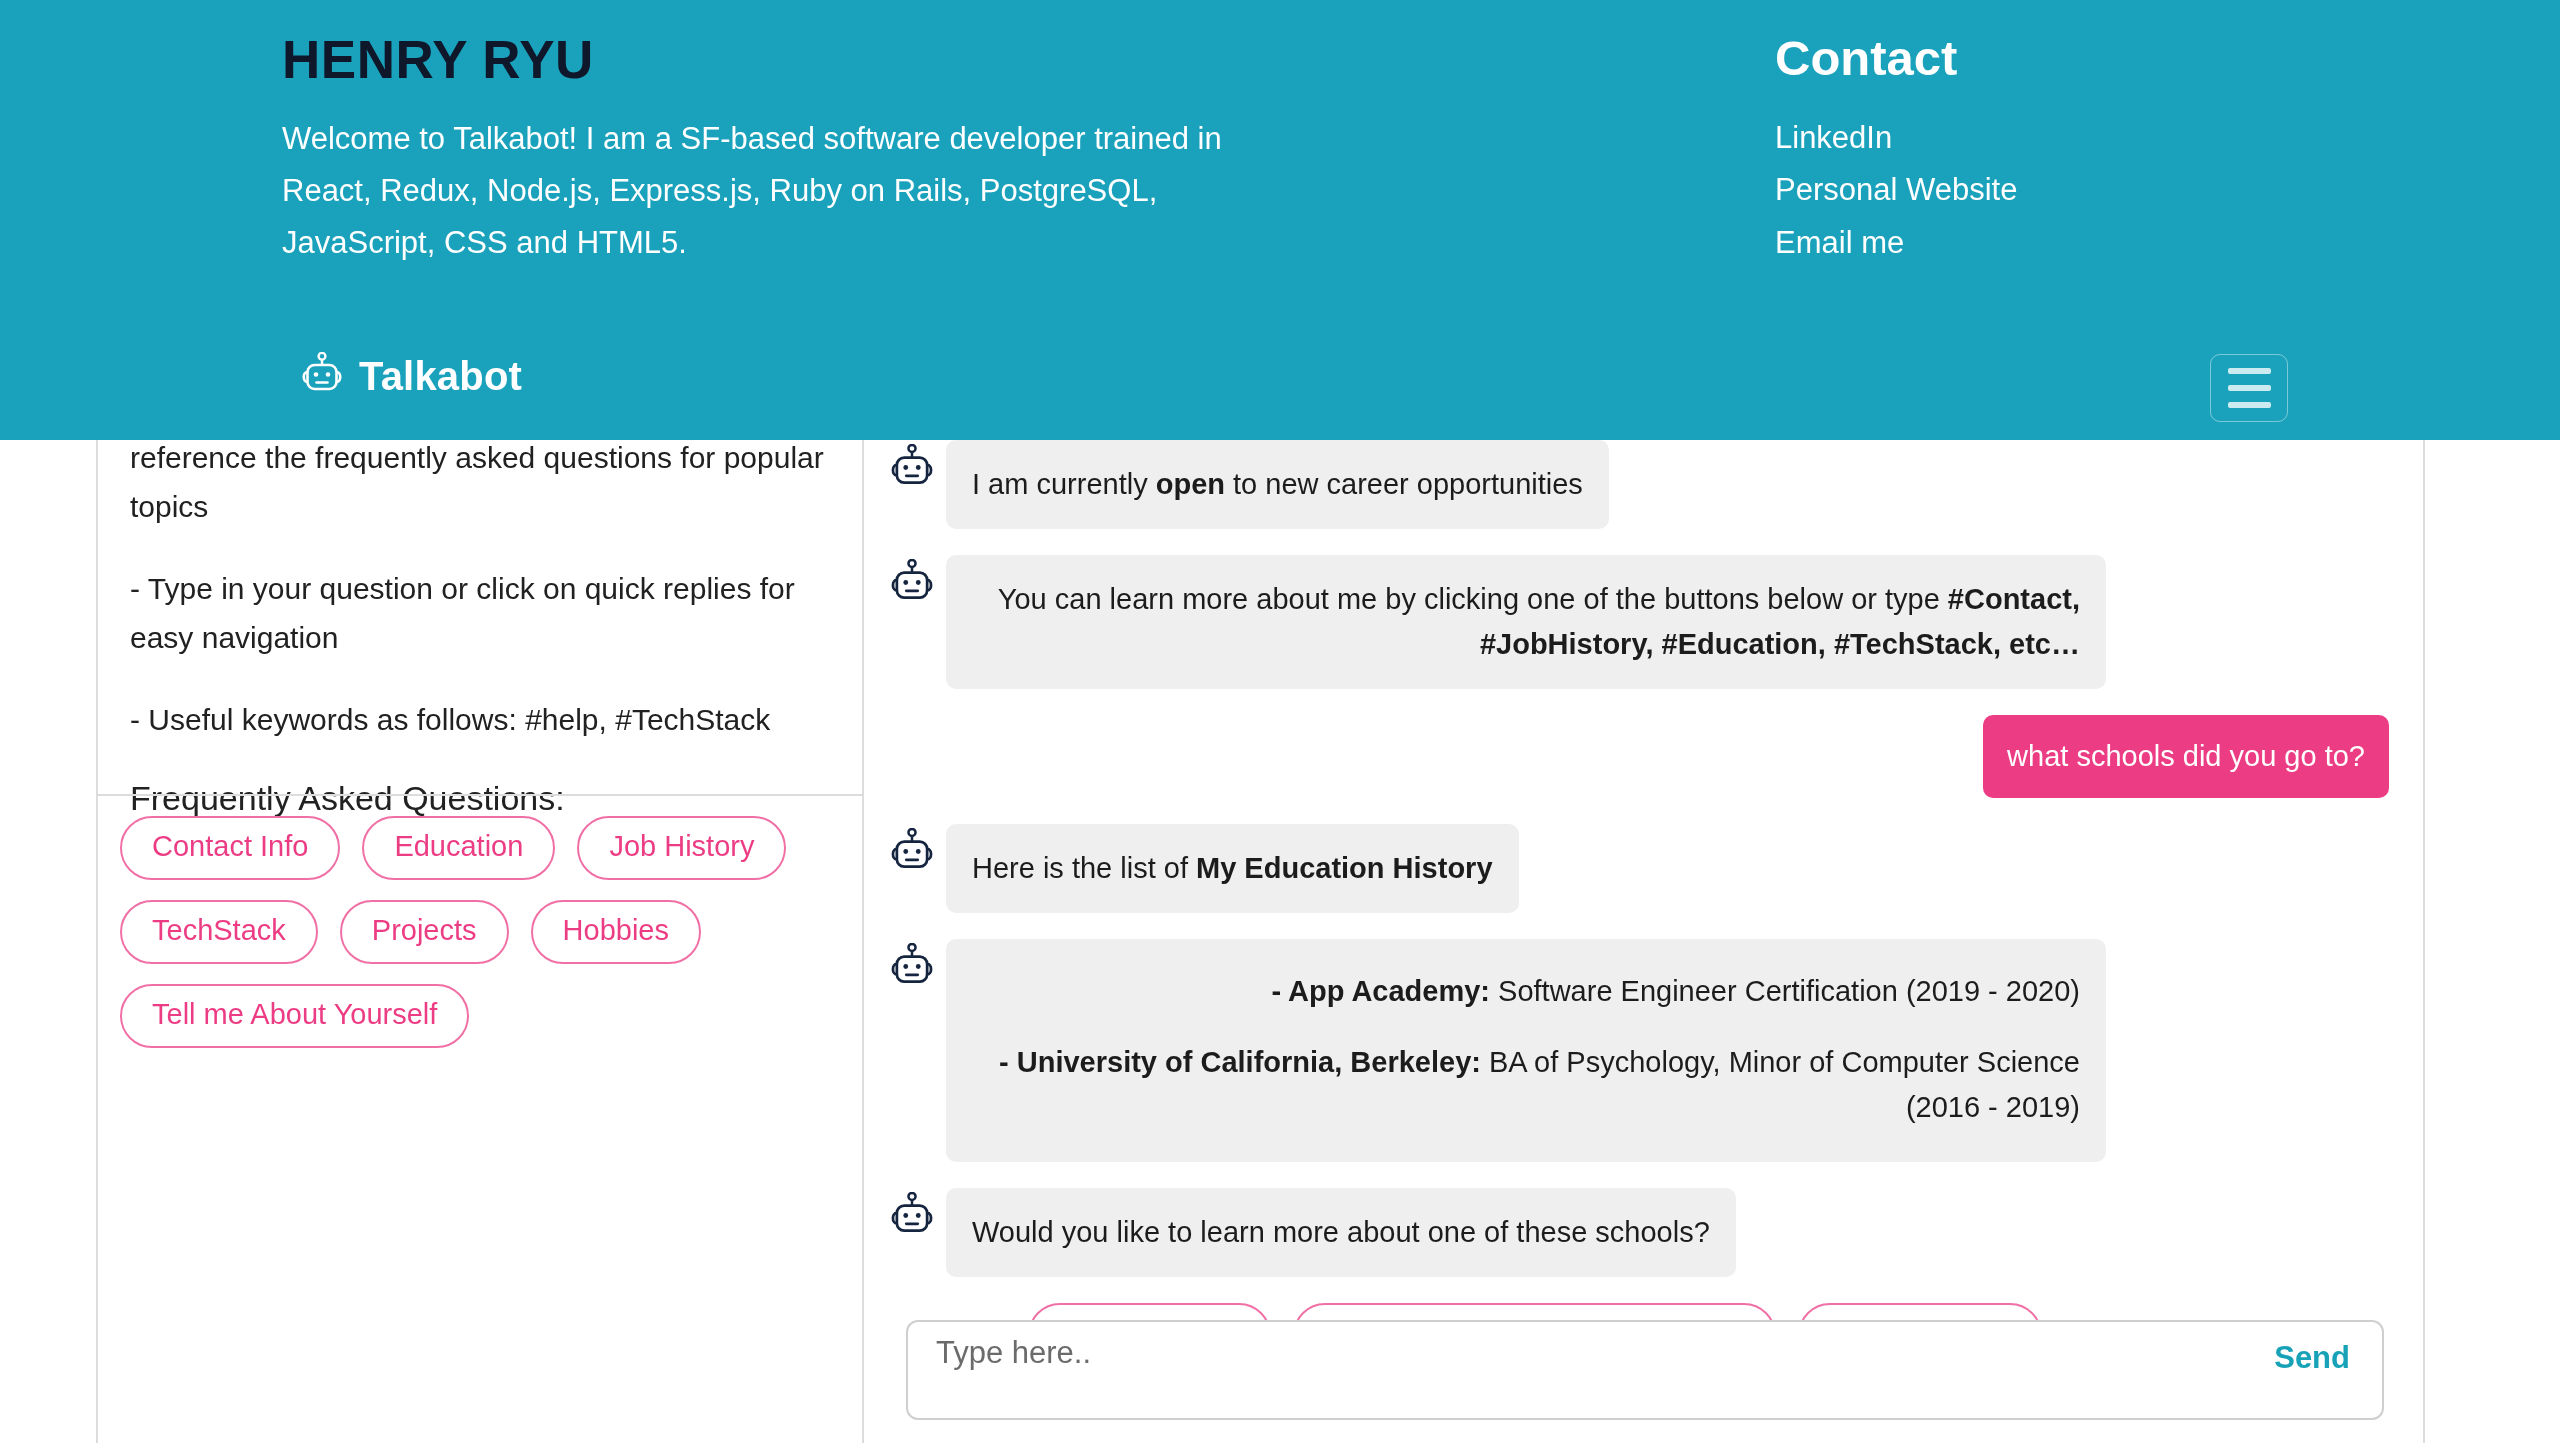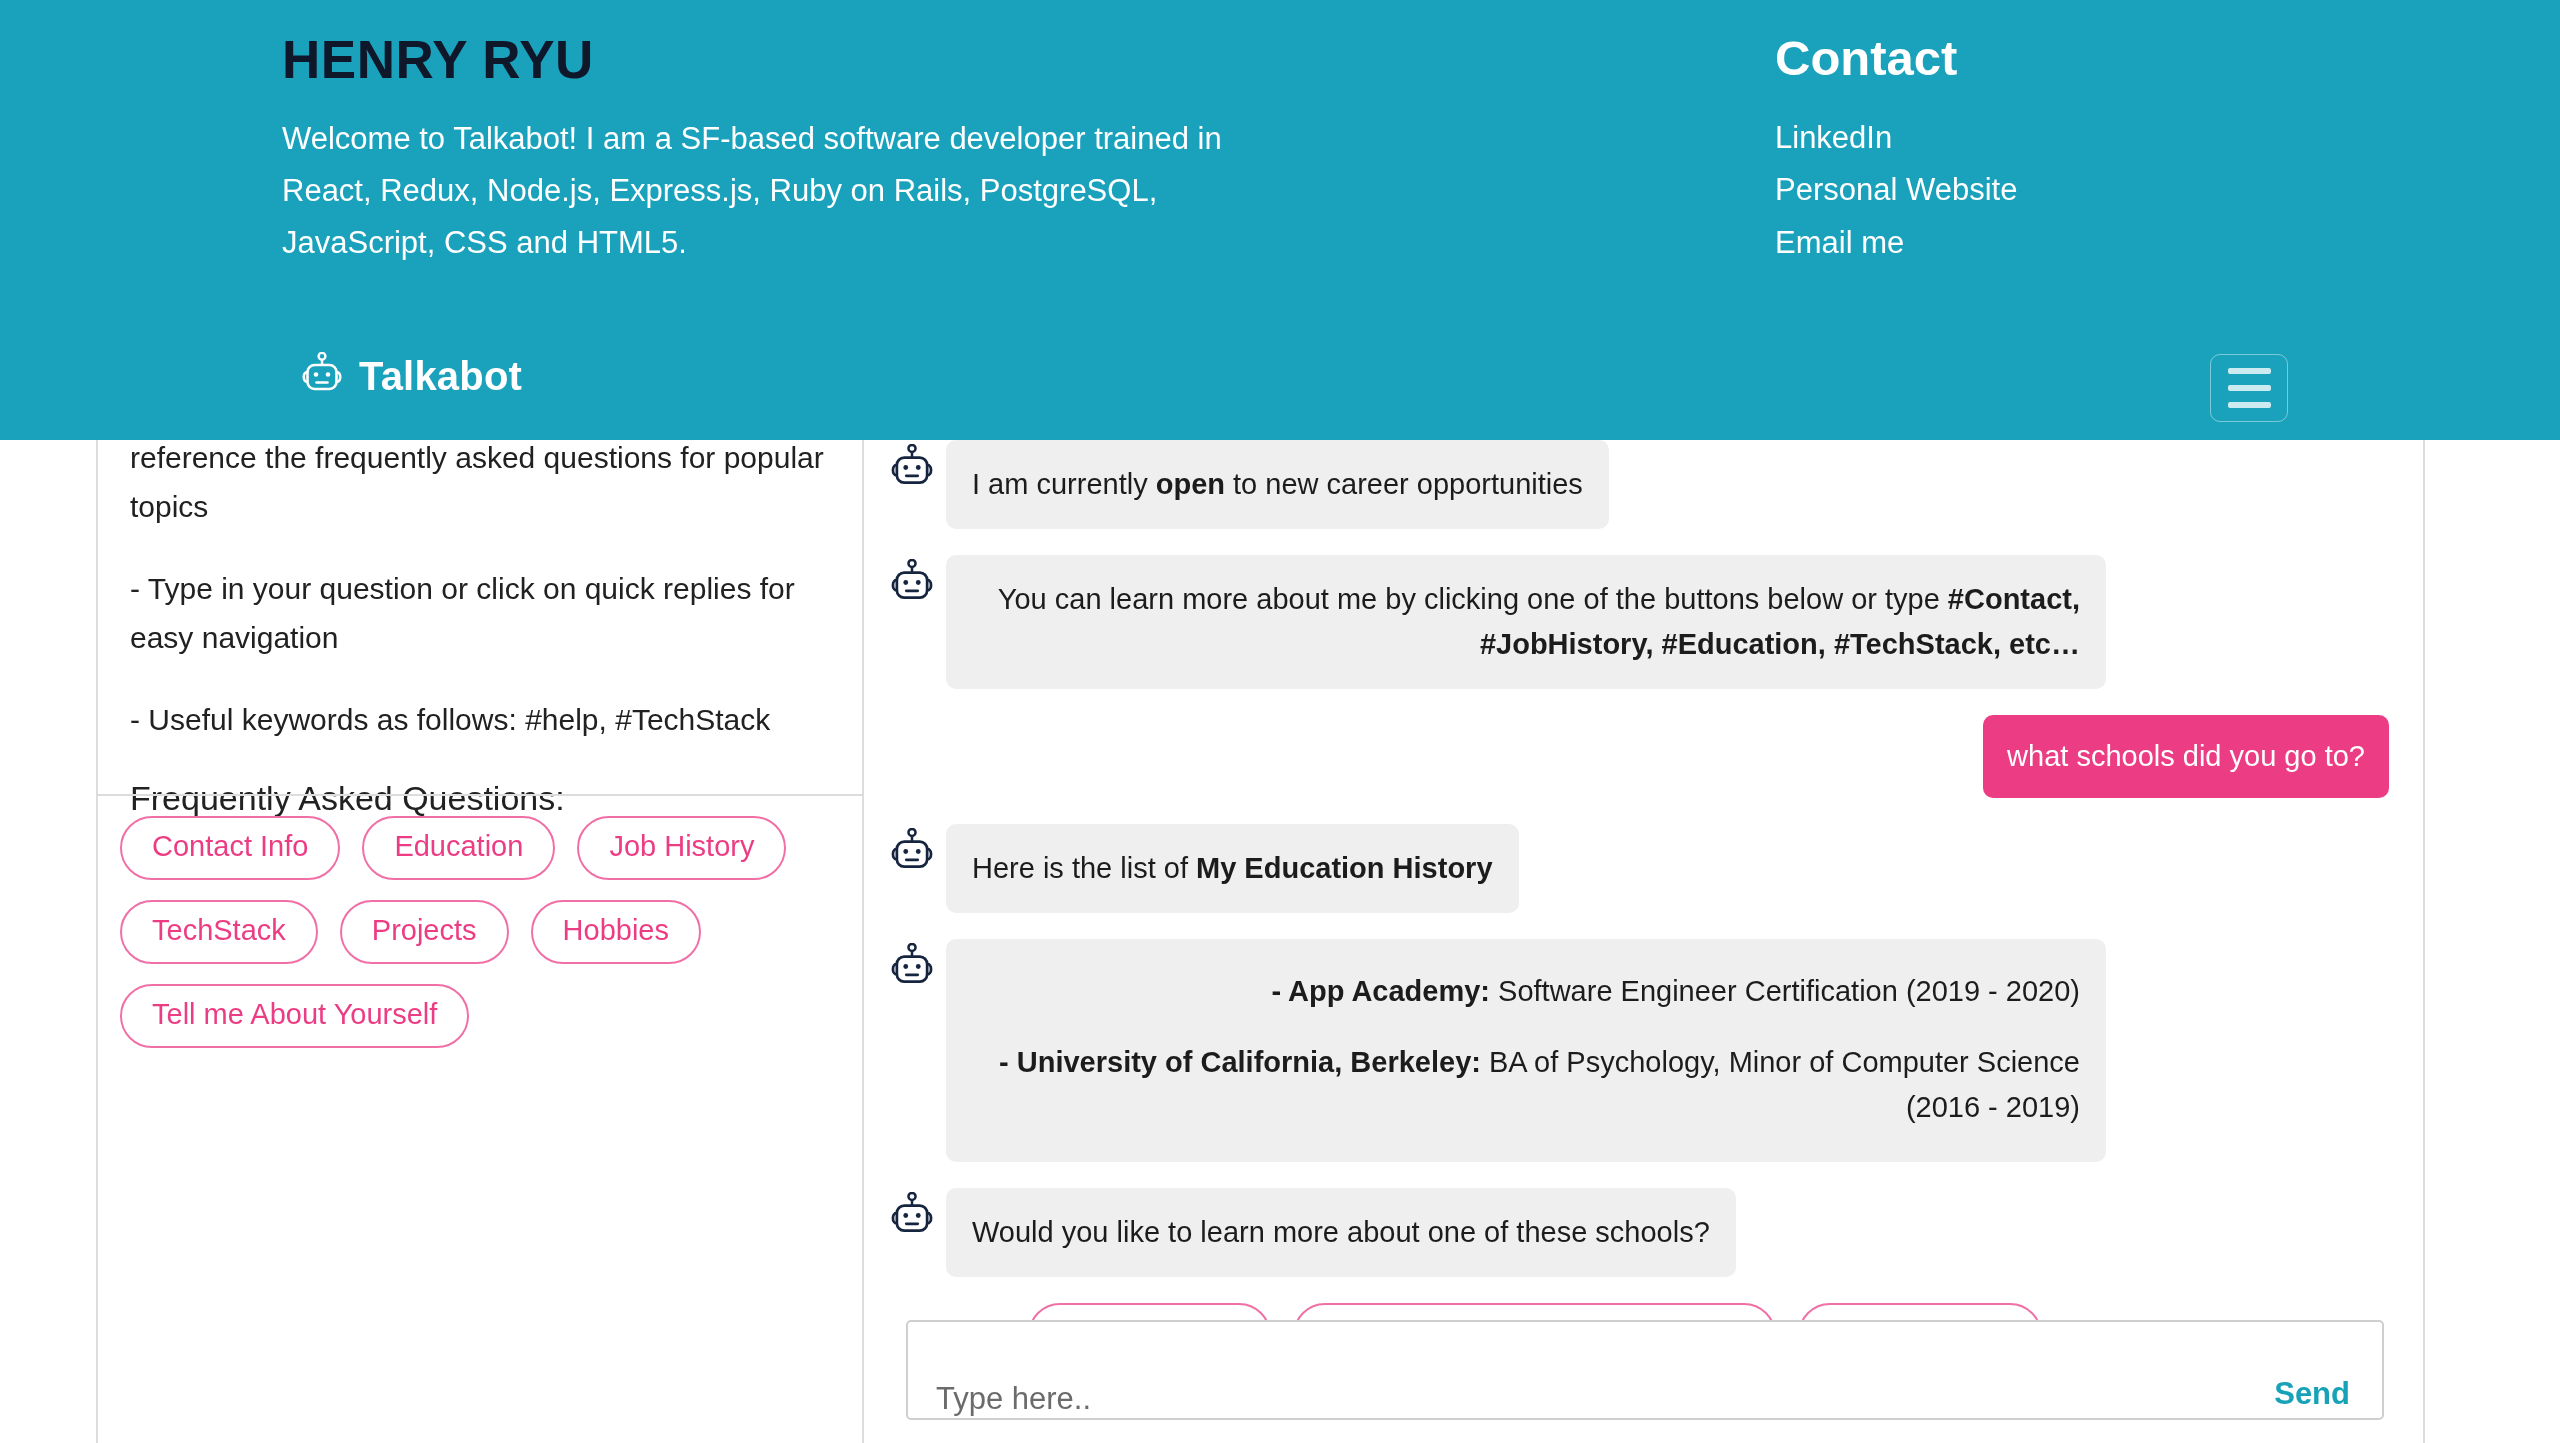--- a/index.html
+++ b/index.html
@@ -224,25 +224,25 @@
     flex-wrap: wrap;
   }
 
   
   #composer {
     position: absolute;
     left: 42px; top: 880px;
     width: 1478px;
     height: 100px;
     border: 2px solid #cfcfcf;
-    border-radius: 5px;
-    background: #ffffff;
-    display: flex;
-    align-items: flex-end;
-    padding: 0 30px 0 26px;
+    border-radius: 12px;
+    background: #ffffff;
+    display: flex;
+    align-items: flex-start;
+    padding: 12px 30px 0 26px;
   }
   #composer input {
     flex: 1 1 auto;
     border: none;
     outline: none;
     background: transparent;
     font-size: 31px;
     color: #1c1c1c;
     font-family: "Liberation Sans", sans-serif;
   }

